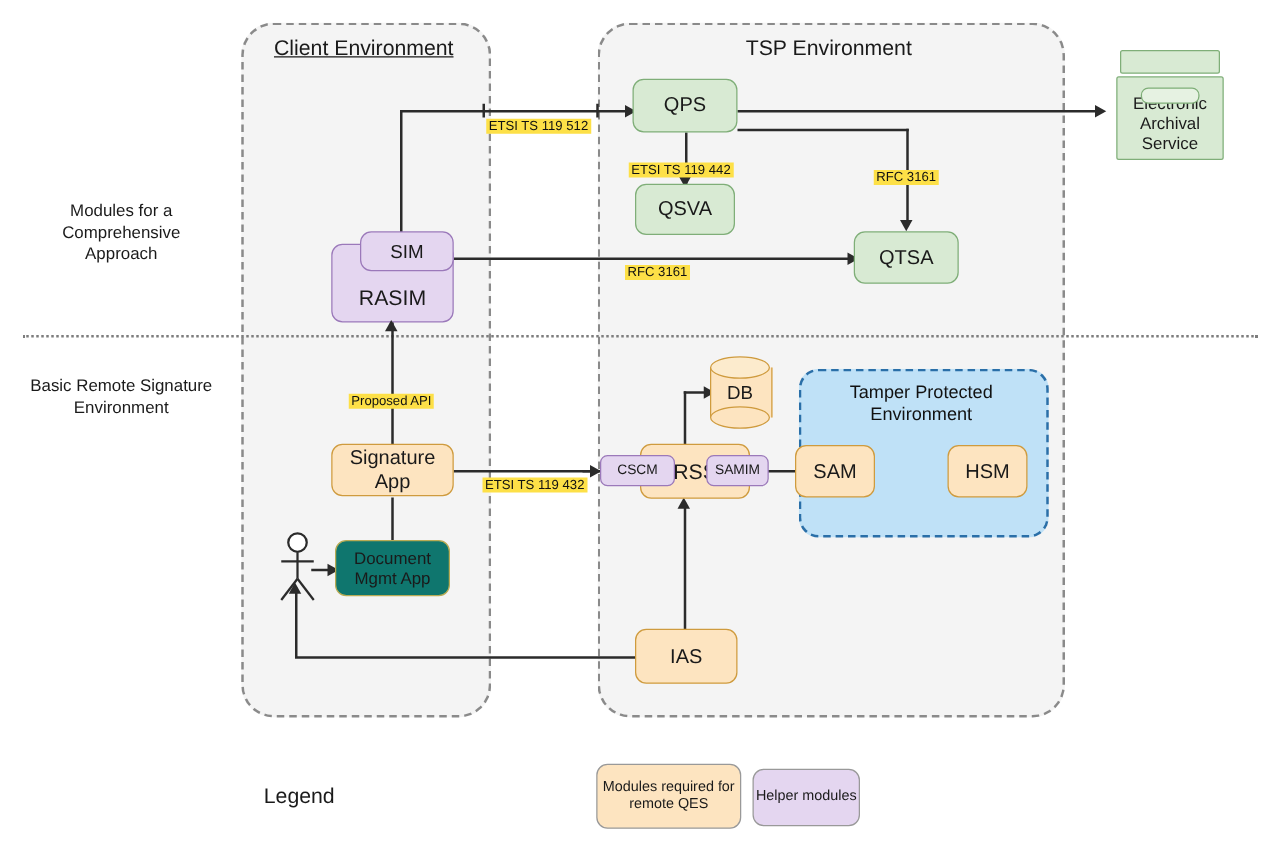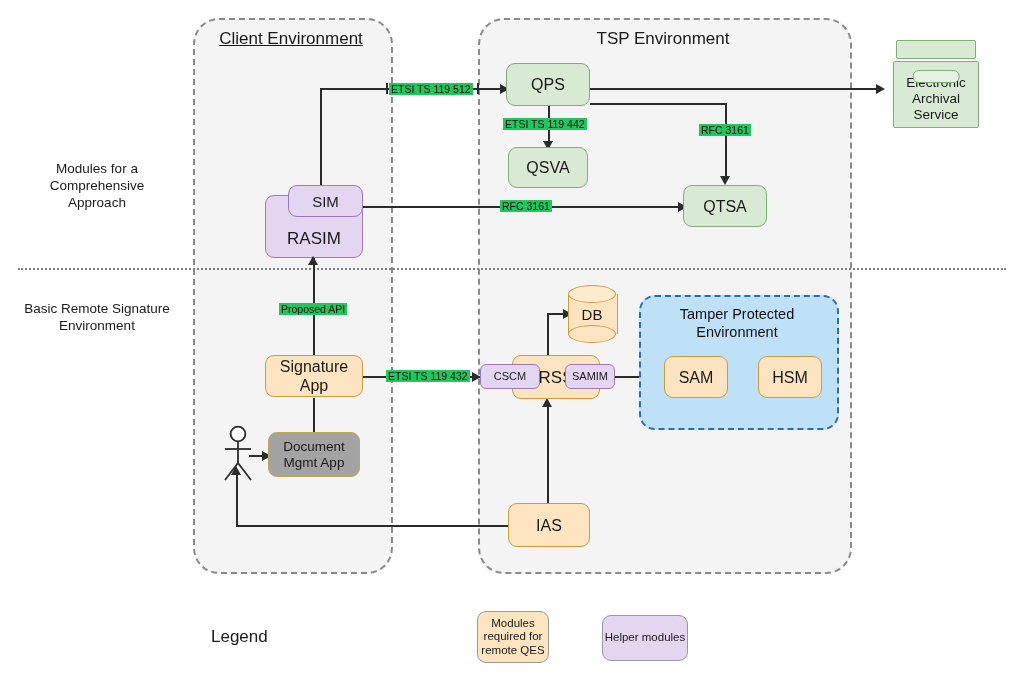--- a/index.html
+++ b/index.html
@@ -10,21 +10,21 @@
   
   .env{position:absolute;background:#f4f4f4;border:2px dashed #8a8a8a;border-radius:26px;}
   .env-title{position:absolute;text-align:center;font-size:17px;line-height:22px;color:#1a1a1a;}
 
   
   .node{position:absolute;box-sizing:border-box;display:flex;align-items:center;
         justify-content:center;text-align:center;border-radius:9px;border:1.6px solid #999;
         font-size:16px;line-height:19px;background:#fff;}
   .green{background:#d8ead3;border-color:#7fae78;}
   .orange{background:#fde4c0;border-color:#cf9b3e;}
-  .cream{background:#a3a3a3;border-color:#b8ab54;}
+  .cream{background:#0f766e;border-color:#b8ab54;}
   .purple{background:#e4d6f0;border-color:#9b79ba;}
   .small{font-size:11px;line-height:13px;border-radius:6px;}
 
   
   .tamper{position:absolute;background:#bfe1f7;border:2.2px dashed #2a6fa8;border-radius:16px;}
   .tamper-title{position:absolute;text-align:center;font-size:14.5px;line-height:18px;color:#111;}
 
   
   .db{position:absolute;}
   .db-body{position:absolute;left:0;top:9px;width:100%;height:calc(100% - 18px);
@@ -49,22 +49,22 @@
 
   
   .ln{position:absolute;background:#2b2b2b;}
   .h{height:1.7px;} .v{width:1.7px;}
   .arrow{position:absolute;width:0;height:0;}
   .ar-r{border-top:5.5px solid transparent;border-bottom:5.5px solid transparent;border-left:9px solid #2b2b2b;}
   .ar-d{border-left:5.5px solid transparent;border-right:5.5px solid transparent;border-top:9px solid #2b2b2b;}
   .ar-u{border-left:5.5px solid transparent;border-right:5.5px solid transparent;border-bottom:9px solid #2b2b2b;}
   .tick{position:absolute;width:1.6px;height:11px;background:#2b2b2b;}
 
-  .elabel{position:absolute;font-size:10.5px;line-height:12px;color:#111;background:#22c55e;
-          padding:0 2px;white-space:nowrap;}
+  .elabel{position:absolute;font-size:10.5px;line-height:12px;color:#111;background:#fde047;
+          padding:0 2px;white-space:nowrap;margin-top:12px;}
 
   
   .divider{position:absolute;left:18px;right:18px;height:0;border-top:2px dotted #7d7d7d;}
   .side{position:absolute;text-align:center;font-size:13.5px;line-height:17px;color:#1a1a1a;}
 
   
   .actor{position:absolute;}
   .actor svg{display:block;}
 
   
@@ -182,24 +182,24 @@
     <div class="db-body"></div>
     <div class="db-bot"></div>
     <div class="db-top"></div>
     <div class="db-label">DB</div>
   </div>
 
   <div class="node orange" style="left:508px;top:503px;width:82px;height:44px;">IAS</div>
 
   <div class="tamper" style="left:639px;top:295px;width:196px;height:131px;"></div>
   <div class="tamper-title" style="left:649px;top:305px;width:176px;">Tamper Protected Environment</div>
-  <div class="node orange" style="left:664px;top:356px;width:64px;height:42px;">SAM</div>
+  <div class="node orange" style="left:636px;top:356px;width:64px;height:42px;">SAM</div>
   <div class="node orange" style="left:758px;top:356px;width:64px;height:42px;">HSM</div>
 
   <div class="legend-label" style="left:211px;top:627px;">Legend</div>
 
 
-  <div class="legend-box orange" style="left:477px;top:611px;width:72px;height:52px;">Modules required for remote QES</div>
+  <div class="legend-box orange" style="left:477px;top:611px;width:116px;height:52px;">Modules required for remote QES</div>
 
   <div class="legend-box purple" style="left:602px;top:615px;width:86px;height:46px;">Helper modules</div>
 
 
 </div>
 
 </body></html>

